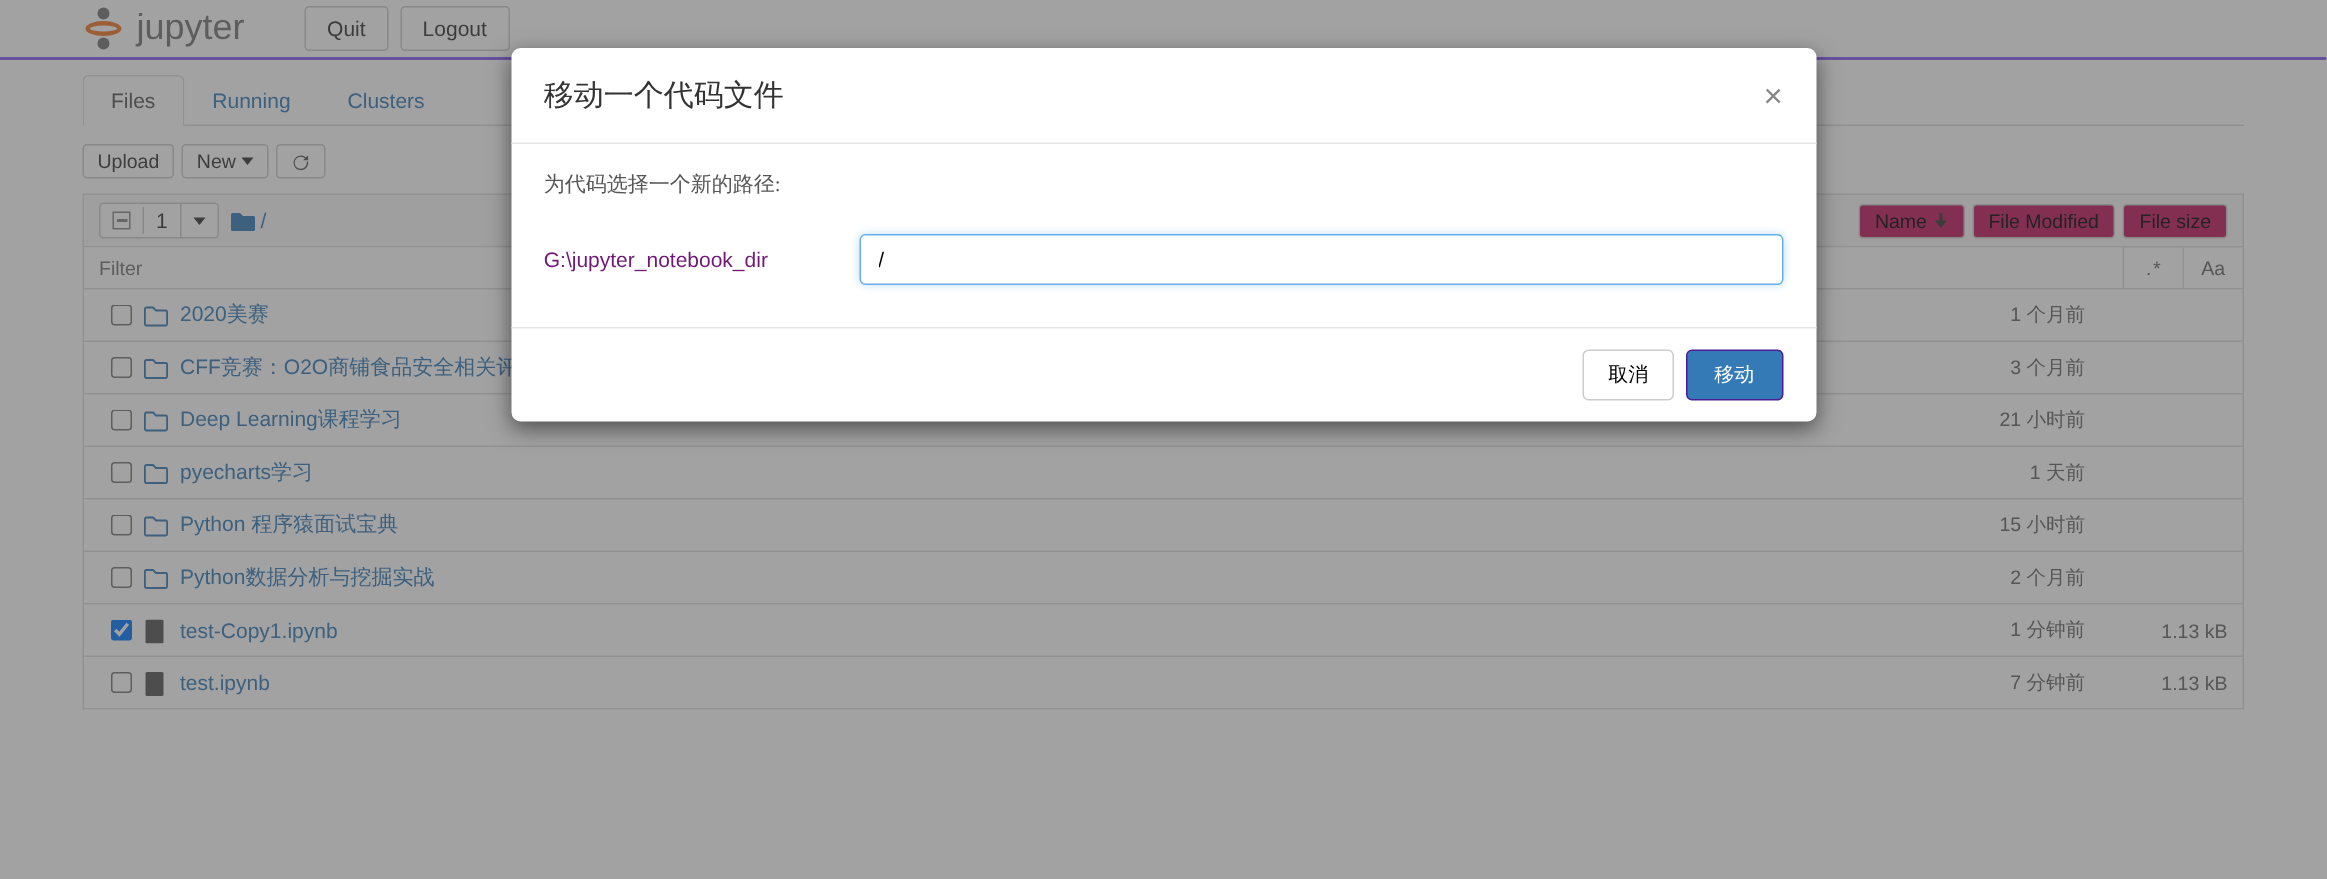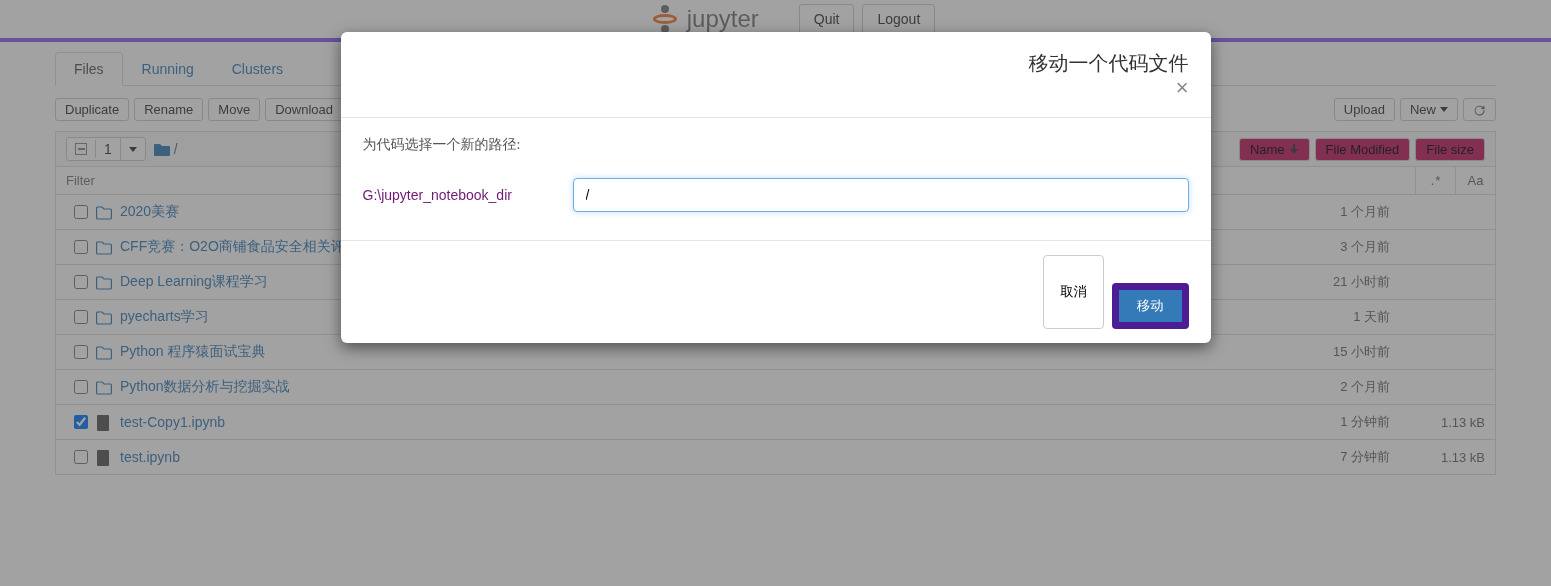--- a/index.html
+++ b/index.html
@@ -1,19 +1,19 @@
 <!DOCTYPE html>
 <html><head>
 <meta charset="utf-8">
 <style>
 * { box-sizing: border-box; margin: 0; padding: 0; }
 body { font-family: "Helvetica Neue", Helvetica, Arial, sans-serif; font-size: 14px; color: #333; background: #fff; }
 
 
-.header { display: flex; justify-content: center; align-items: center; padding: 4px 20px 4px 55px; border-bottom: 4px solid #8b5cf6; }
+.header { display: flex; justify-content: flex-start; align-items: center; padding: 4px 20px 4px 55px; border-bottom: 2px solid #8b5cf6; }
 .logo { display: flex; align-items: center; gap: 8px; color: #757575; font-size: 24px; }
 .logo-icon { width: 28px; height: 28px; position: relative; }
 .logo-icon .circle1 { width: 8px; height: 8px; background: #757575; border-radius: 50%; position: absolute; top: 0; left: 10px; }
 .logo-icon .circle2 { width: 8px; height: 8px; background: #757575; border-radius: 50%; position: absolute; bottom: 0; left: 10px; }
 .logo-icon .ring { width: 24px; height: 10px; border: 3px solid #f37726; border-radius: 50%; position: absolute; top: 9px; left: 2px; }
 .header-buttons { display: flex; gap: 8px; padding-left: 40px; }
 .btn { border: 1px solid #ccc; background: #fff; padding: 6px 14px; border-radius: 3px; cursor: pointer; font-size: 14px; color: #333; }
 .btn-sm { padding: 3px 9px; font-size: 13px; }
 
 
@@ -56,31 +56,31 @@
 .file-name { flex: 1; color: #337ab7; cursor: pointer; }
 .file-modified { width: 140px; text-align: right; color: #666; font-size: 13px; padding-right: 15px; }
 .file-size { width: 80px; text-align: right; color: #666; font-size: 13px; }
 
 
 svg { display: inline-block; vertical-align: middle; }
 
 
 .modal-overlay { position: fixed; inset: 0; background: rgba(70,70,70,0.5); display: flex; justify-content: center; align-items: flex-start; }
 .modal { background: #fff; width: 870px; margin-top: 32px; border-radius: 6px; box-shadow: 0 5px 15px rgba(0,0,0,.5); }
-.modal-header { padding: 18px 22px; border-bottom: 1px solid #e5e5e5; display: flex; justify-content: space-between; align-items: flex-end; flex-direction: column; }
+.modal-header { padding: 18px 22px; border-bottom: 1px solid #e5e5e5; display: flex; justify-content: space-between; align-items: center; }
 .modal-title { font-size: 20px; font-weight: normal; font-family: "SimSun", serif; }
 .modal-close { font-size: 22px; color: #888; cursor: pointer; background: none; border: none; line-height: 1; }
 .modal-body { padding: 18px 22px 28px; }
 .modal-body p { color: #555; font-family: "SimSun", serif; margin-bottom: 24px; }
 .path-row { display: flex; align-items: center; gap: 20px; }
 .path-prefix { color: #701a75; font-size: 14px; min-width: 190px; }
 .path-input { flex: 1; padding: 8px 12px; font-size: 14px; border: 1px solid #66afe9; border-radius: 4px; outline: none; box-shadow: 0 0 6px rgba(102,175,233,.4); }
 .modal-footer { padding: 14px 22px; border-top: 1px solid #e5e5e5; display: flex; justify-content: flex-end; gap: 8px; }
 .btn-default { border: 1px solid #ccc; background: #fff; padding: 7px 16px; border-radius: 4px; cursor: pointer; font-family: "SimSun", serif; }
-.btn-primary { border: 7px solid #4c1d95; background: #337ab7; color: #fff; padding: 7px 18px; border-radius: 4px; cursor: pointer; font-family: "SimSun", serif; margin-top: 28px; }
+.btn-primary { border: 1px solid #4c1d95; background: #337ab7; color: #fff; padding: 7px 18px; border-radius: 4px; cursor: pointer; font-family: "SimSun", serif; }
 </style>
 </head>
 <body>
 
 <div class="header">
   <div class="logo">
     <span class="logo-icon">
       <span class="circle1"></span>
         <span class="ring"></span>
         <span class="circle2"></span>
@@ -94,26 +94,20 @@
 </div>
 
 <div class="main">
   <div class="tabs">
     <div class="tab active">Files</div>
     <div class="tab">Running</div>
     <div class="tab">Clusters</div>
   </div>
 
   <div class="toolbar">
-    <div class="toolbar-left">
-      <button class="btn btn-sm">Duplicate</button>
-      <button class="btn btn-sm">Rename</button>
-      <button class="btn btn-sm">Move</button>
-      <button class="btn btn-sm">Download</button>
-    </div>
     <div class="toolbar-right">
       <button class="btn btn-sm">Upload</button>
       <button class="btn btn-sm btn-new">
         <span>New</span>
         <span class="caret"></span>
       </button>
       <button class="btn btn-sm">
         <svg width="13" height="13" viewBox="0 0 16 16" fill="#555">
             <path d="M8 3a5 5 0 1 0 4.9 4H14a6 6 0 1 1-1.8-3.3L14 2v4h-4l1.5-1.5A5 5 0 0 0 8 3z"></path>
           </svg>

